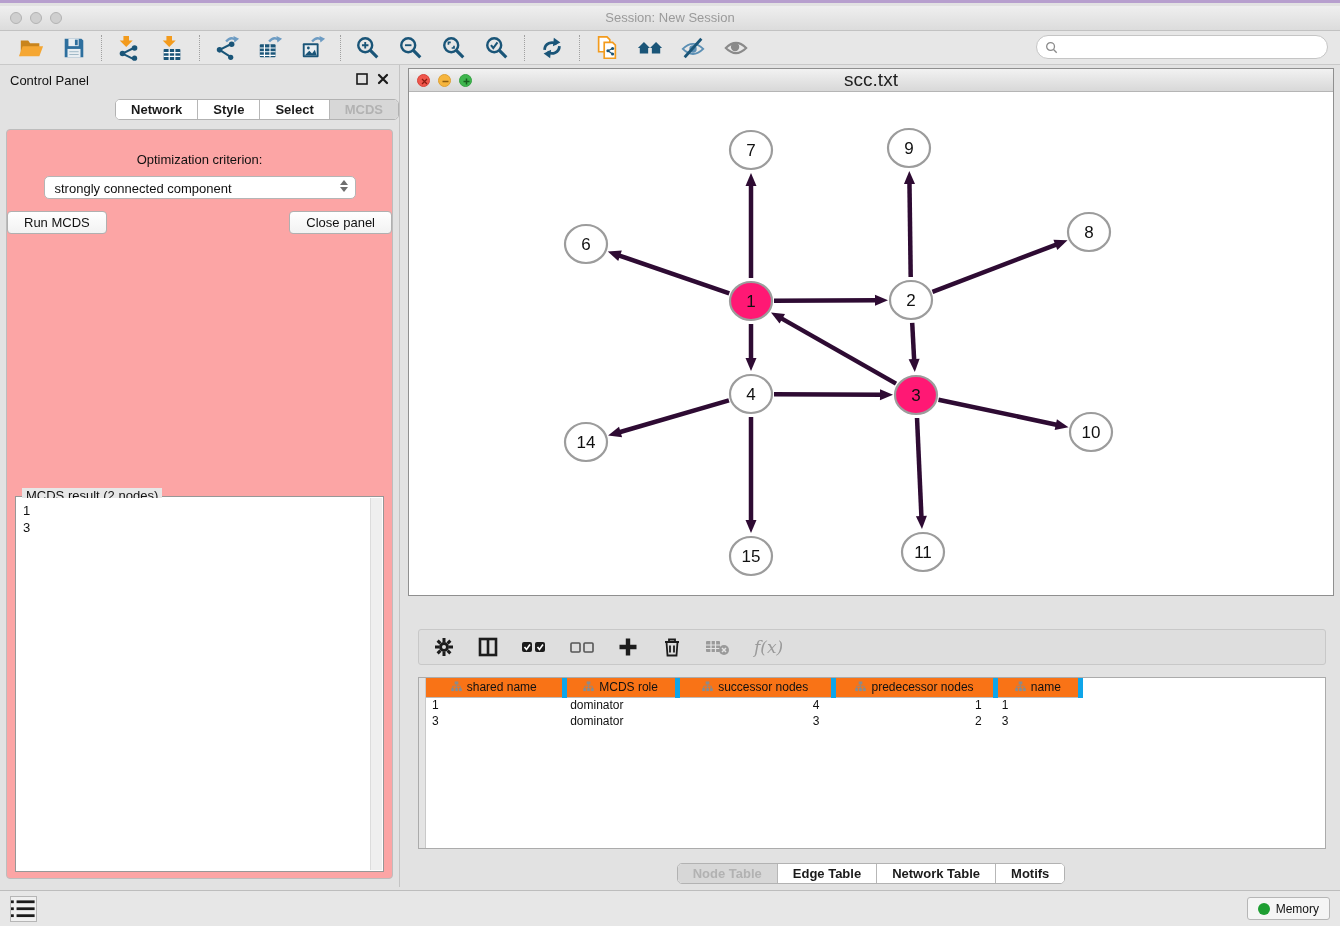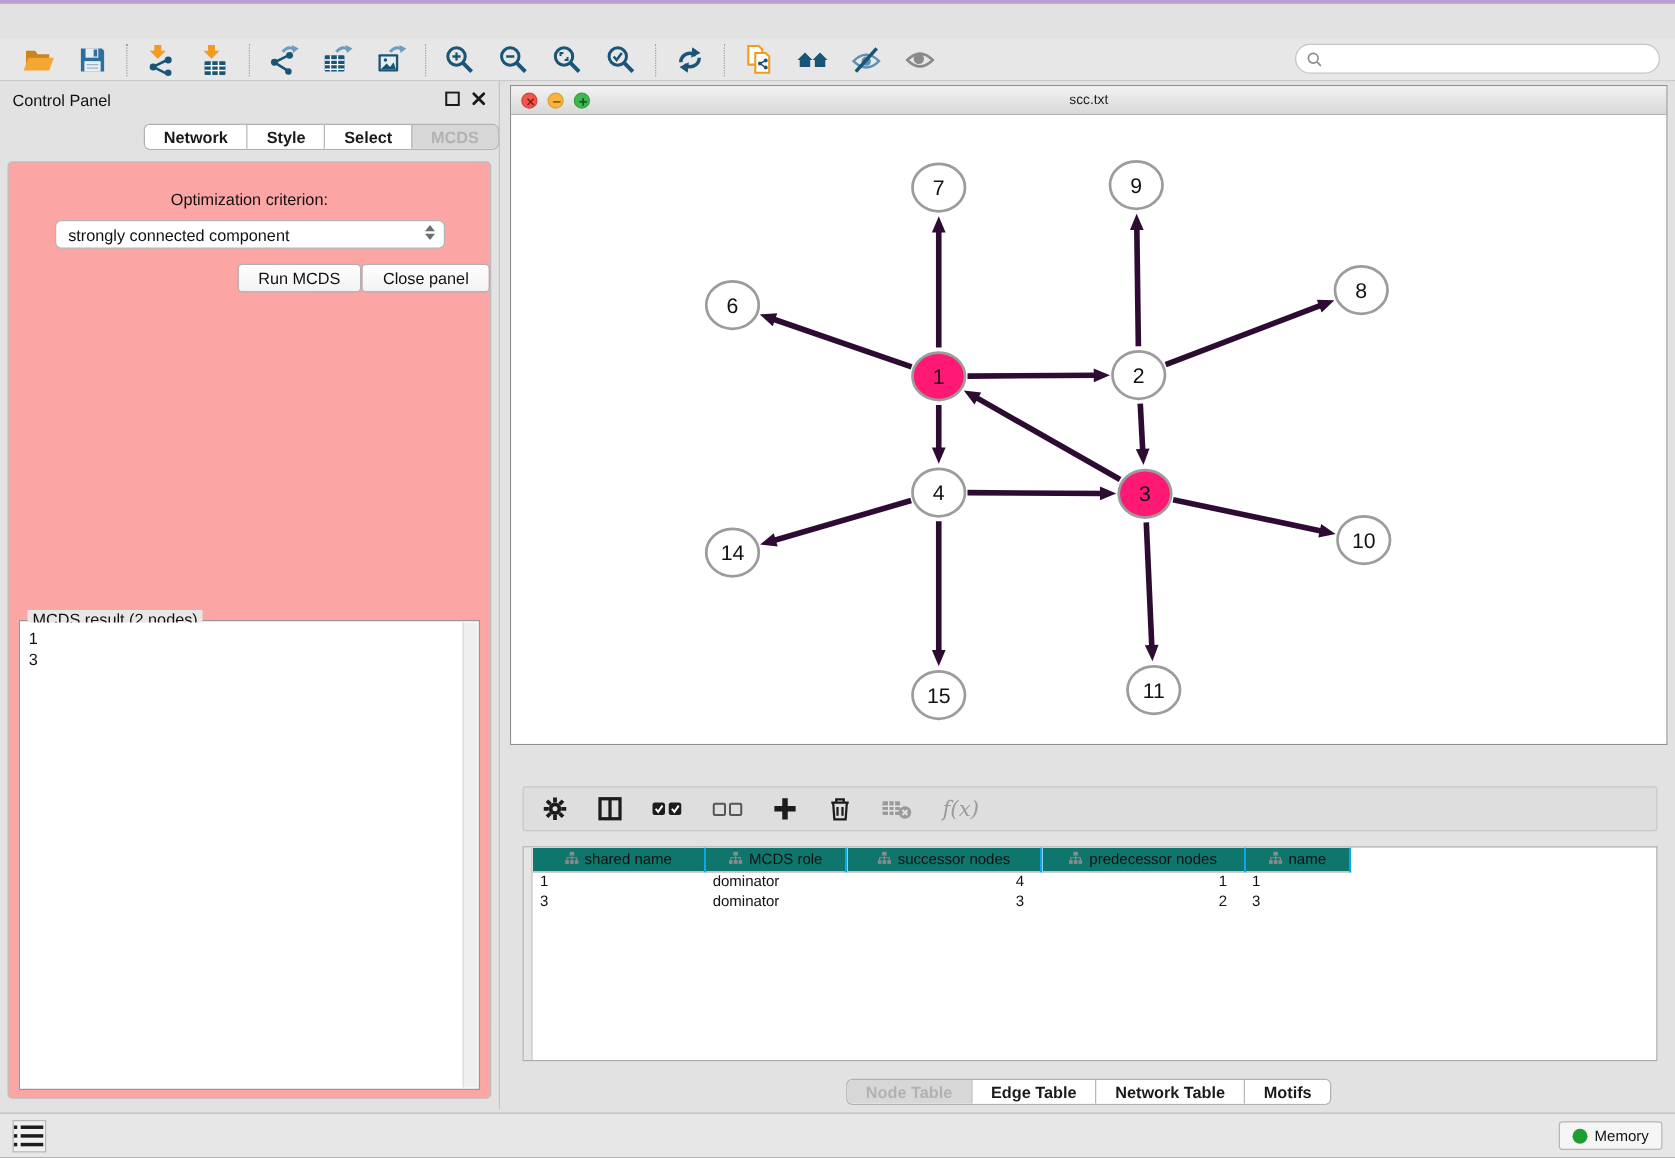--- a/index.html
+++ b/index.html
@@ -40,58 +40,58 @@
   .cp-box { position:absolute; left:6px; right:6px; top:64px; bottom:8px;
             border:1px solid #bdbdbd; border-radius:4px; background:#fca5a5; }
   .opt-label { text-align:center; margin-top:22px; font-size:13px; color:#111; }
   .combo { position:relative; width:312px; height:23px; margin:9px auto 0 auto; background:#fff;
            border:1px solid #b5b5b5; border-radius:5px; font-size:13px; color:#111;
            display:flex; align-items:center; padding:1px 22px 0 10px; cursor:pointer; }
   .combo-arrows { position:absolute; right:7px; top:3px; display:flex; flex-direction:column; gap:2px; }
   .combo-arrows span { width:0; height:0; border-left:4px solid transparent; border-right:4px solid transparent; }
   .arr-up { border-bottom:5px solid #6e6e6e; }
   .arr-dn { border-top:5px solid #6e6e6e; }
-  .cp-buttons { display:flex; justify-content:flex-end; margin-top:12px; }
+  .cp-buttons { display:flex; justify-content:space-between; gap:13px; margin-top:12px; }
   .btn { background:linear-gradient(#ffffff,#f2f2f2); border:1px solid #b0b0b0; border-radius:4px;
          font-size:13px; color:#111; padding:3px 16px; cursor:pointer; font-family:inherit; }
   .mcds-result { position:absolute; left:8px; right:8px; top:366px; bottom:6px;
                  border:1px solid #979797; background:#fff; }
   .mcds-legend { position:absolute; top:-9px; left:6px; background:#e7e7e7; padding:0 4px;
                  font-size:13px; color:#111; }
   .result-list { position:absolute; inset:1px 14px 1px 1px; background:#fff; padding:4px 6px; }
   .result-line { font-size:13px; color:#111; line-height:17px; }
   .vscroll { position:absolute; top:1px; bottom:1px; right:1px; width:12px; background:#efefef;
              border-left:1px solid #dcdcdc; cursor:pointer; }
   
   .net-window { position:absolute; left:408px; top:65px; width:926px; height:528px;
                 background:#fff; border:1px solid #8f8f8f; }
   .net-titlebar { position:relative; height:23px; background:linear-gradient(#f2f2f2,#d8d8d8);
                   border-bottom:1px solid #b5b5b5; }
   .wl { position:absolute; top:5px; width:13px; height:13px; border-radius:50%; cursor:pointer; }
   .wl svg { width:13px; height:13px; display:block; }
   .wl-close { left:8px;  background:#f0564c; border:1px solid #d6453c; }
   .wl-min   { left:29px; background:#f6b53d; border:1px solid #dda034; }
   .wl-max   { left:50px; background:#3fb64e; border:1px solid #35a243; }
-  .net-title { text-align:center; line-height:22px; font-size:11px; color:#222; }
+  .net-title { text-align:center; line-height:22px; font-size:19px; color:#222; }
   .net-canvas { position:relative; width:924px; height:503px; background:#fff; }
   
   .table-panel { position:absolute; left:408px; top:596px; width:926px; height:288px; background:#e2e2e2; }
   .tp-head { position:relative; height:26px; }
   .tp-title { position:absolute; left:9px; top:6px; font-size:13px; color:#111; }
   .tp-toolbar { position:absolute; top:30px; left:10px; right:8px; height:36px; background:#dedede;
                 border:1px solid #c8c8c8; border-radius:3px; display:flex; align-items:center;
                 gap:22px; padding:0 14px; }
   .tpicon { display:inline-block; height:22px; cursor:pointer; }
   .tpicon svg { height:22px; display:block; }
   .tpicon.disabled { cursor:default; }
   .tp-table { position:absolute; top:78px; left:10px; right:8px; height:172px; background:#fff;
               border:1px solid #ababab; overflow:hidden; display:flex; }
   .row-gutter { width:7px; background:#e4e4e4; border-right:1px solid #c9c9c9; }
   .tp-table table { border-collapse:collapse; table-layout:fixed; font-size:12px; color:#111; align-self:flex-start; }
-  .tp-table th { height:19px; background:#0f766e; border-right:2px solid #0ea5e9; border-bottom:1px solid #bdbdbd;
+  .tp-table th { height:19px; background:#f97316; border-right:5px solid #0ea5e9; border-bottom:1px solid #bdbdbd;
                  font-weight:normal; font-size:12px; text-align:center; position:relative; cursor:pointer; }
   .tp-table th.filler { background:#fff; border-right:none; border-bottom:none; }
   .th-wrap { display:inline-flex; align-items:center; gap:5px; }
   .hicon svg { width:11px; height:11px; display:block; }
   .tp-table td { height:16px; padding:0 6px; white-space:nowrap; }
   .tp-table td.num { text-align:right; padding-right:14px; }
   .tp-footer { position:absolute; bottom:3px; left:0; right:0; text-align:center; }
   
   .statusbar { position:absolute; left:0; right:0; bottom:0; height:36px; background:#e7e7e7;
                border-top:1px solid #bdbdbd; }
@@ -101,20 +101,28 @@
              border:1px solid #b6b6b6; border-radius:3px; display:flex; align-items:center;
              gap:6px; padding:0 10px; cursor:pointer; }
   .mem-dot { width:12px; height:12px; border-radius:50%; background:#1e9e32; }
   .mem-label { font-size:12px; color:#111; }
 </style>
 </head>
 <body>
 
 <div class="app">
 
+  <div class="titlebar">
+    <div class="tl-dots">
+      <span class="tl-dot"></span>
+      <span class="tl-dot"></span>
+      <span class="tl-dot"></span>
+    </div>
+    <div class="title-text">Session: New Session</div>
+  </div>
 
   <div class="toolbar">
     <div class="tgroups">
         <div class="tgroup">
           <span class="ticon">
             <svg viewBox="0 0 28 28">
               <path d="M3 23V6h8l2 3h10v4" fill="#c9841c"></path>
               <path d="M1 23l4-11h22l-4 11z" fill="#f5a733"></path>
             </svg>
           </span>

